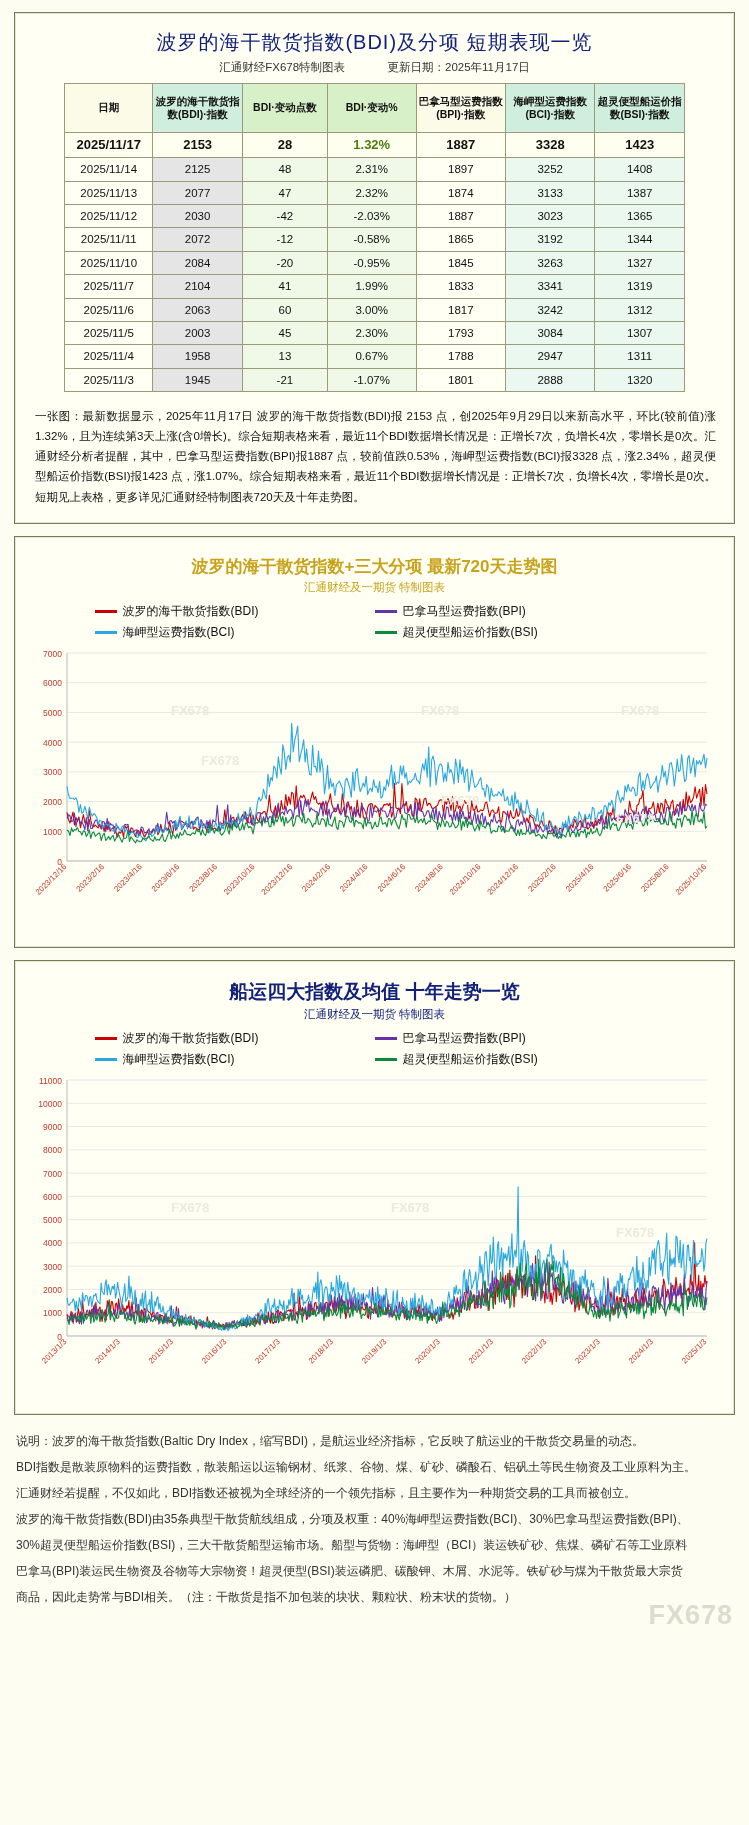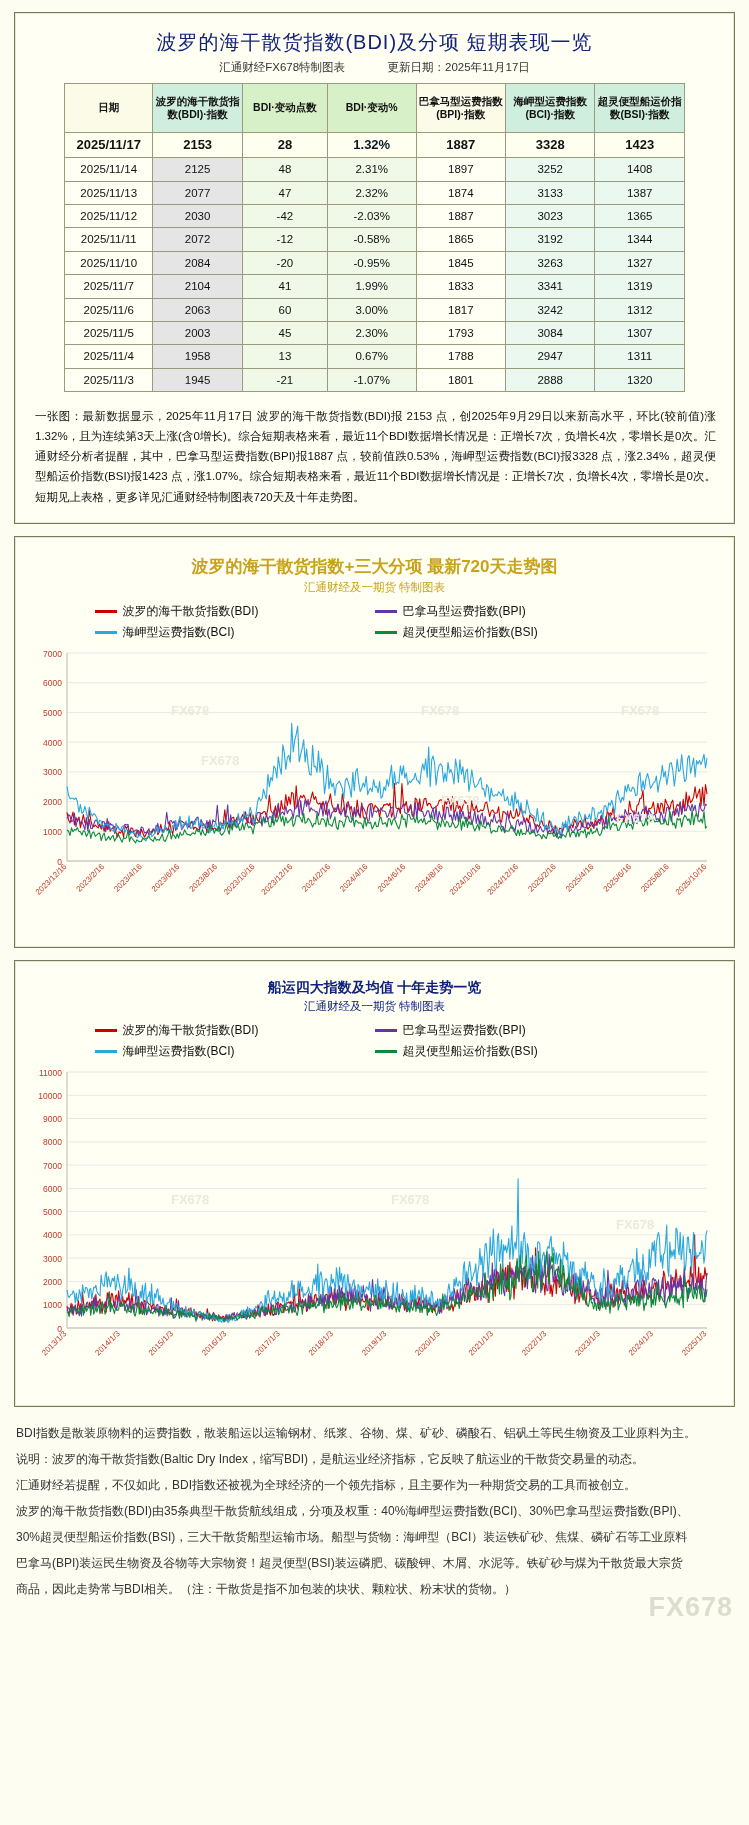--- a/index.html
+++ b/index.html
@@ -53,21 +53,21 @@
     color:#111;
   }
   .th-date{background:#fbfbe8;width:86px;}
   .th-bdi{background:#cfeedd;width:92px;margin-left:32px;}
   .th-chg{background:#d8f0c8;width:88px;}
   .th-chgp{background:#d8f0c8;width:90px;color:#b23a00;}
   .th-bpi{background:#fbfbe8;width:92px;}
   .th-bci{background:#cfeedd;width:92px;}
   .th-bsi{background:#cfeedd;width:92px;}
   tr.first td{font-weight:bold;font-size:13px;background:#fffff0;}
-  tr.first td.c-chgp{color:#0f172a;}
+  tr.first td.c-chgp{color:#4d7c0f;}
   td.c-date{background:#fffff4;}
   td.c-bdi{background:#e5e5e5;}
   td.c-chg{background:#f0f9e8;}
   td.c-chgp{background:#f0f9e8;}
   td.c-bpi{background:#fffff4;}
   td.c-bci{background:#eaf8f0;}
   td.c-bsi{background:#eaf8f0;}
   .note{
     font-size:11.5px;
     line-height:1.75;
@@ -78,21 +78,21 @@
 
   
   .p2,.p3{padding:10px 6px 20px 6px;position:relative;}
   .ctitle{
     text-align:center;
     color:#c8a21a;
     font-size:17px;
     font-weight:bold;
     margin:8px 0 2px 0;
   }
-  .p3 .ctitle{color:#12227a;font-size:14px;font-family:Liberation Serif, serif;}
+  .p3 .ctitle{color:#12227a;font-size:19px;}
   .csub{
     text-align:center;
     color:#c8a21a;
     font-size:11.5px;
     margin-bottom:6px;
   }
   .p3 .csub{color:#12227a;}
   .legend{
     width:560px;margin:2px auto 0 auto;
     display:flex;flex-wrap:wrap;
@@ -395,22 +395,22 @@
           <path d="M46.0 227.8 L47.0 233.7 L48.1 235.5 L49.1 233.8 L50.1 232.3 L51.2 232.0 L52.2 228.7 L53.2 230.9 L54.3 240.9 L55.3 231.0 L56.3 239.2 L57.4 236.1 L58.4 227.7 L59.4 232.4 L60.5 240.3 L61.5 222.9 L62.5 228.7 L63.5 231.1 L64.6 225.5 L65.6 225.5 L66.6 227.7 L67.7 235.8 L68.7 227.3 L69.7 226.6 L70.8 236.9 L71.8 230.4 L72.8 225.1 L73.9 225.9 L74.9 223.3 L75.9 229.4 L77.0 231.7 L78.0 232.9 L79.0 234.0 L80.1 213.1 L81.1 221.2 L82.1 223.0 L83.2 224.4 L84.2 213.7 L85.2 209.9 L86.3 225.0 L87.3 214.5 L88.3 218.3 L89.4 224.8 L90.4 220.4 L91.4 216.2 L92.5 219.0 L93.5 214.6 L94.5 228.3 L95.5 223.0 L96.6 212.3 L97.6 218.9 L98.6 223.8 L99.7 230.0 L100.7 237.9 L101.7 227.6 L102.8 223.3 L103.8 213.8 L104.8 231.5 L105.9 229.4 L106.9 226.4 L107.9 206.1 L109.0 228.3 L110.0 216.5 L111.0 222.9 L112.1 233.8 L113.1 234.1 L114.1 220.2 L115.2 233.6 L116.2 234.5 L117.2 240.8 L118.3 240.5 L119.3 229.2 L120.3 235.8 L121.4 223.1 L122.4 240.1 L123.4 228.5 L124.5 221.1 L125.5 242.4 L126.5 234.9 L127.5 234.5 L128.6 229.6 L129.6 242.6 L130.6 221.9 L131.7 242.0 L132.7 241.3 L133.7 231.5 L134.8 235.9 L135.8 228.4 L136.8 226.7 L137.9 239.2 L138.9 233.3 L139.9 242.0 L141.0 241.5 L142.0 236.1 L143.0 243.3 L144.1 243.4 L145.1 249.0 L146.1 241.5 L147.2 240.7 L148.2 240.7 L149.2 236.0 L150.3 242.6 L151.3 249.4 L152.3 239.4 L153.4 245.3 L154.4 249.1 L155.4 241.3 L156.5 243.3 L157.5 245.0 L158.5 245.8 L159.5 249.1 L160.6 246.1 L161.6 249.8 L162.6 249.6 L163.7 254.9 L164.7 244.2 L165.7 251.4 L166.8 249.2 L167.8 253.2 L168.8 246.2 L169.9 250.9 L170.9 249.9 L171.9 252.2 L173.0 246.9 L174.0 251.0 L175.0 257.3 L176.1 257.2 L177.1 253.8 L178.1 250.0 L179.2 249.3 L180.2 252.6 L181.2 253.2 L182.3 250.9 L183.3 254.4 L184.3 256.8 L185.4 250.2 L186.4 255.1 L187.4 253.6 L188.5 255.4 L189.5 252.8 L190.5 254.4 L191.5 257.5 L192.6 253.9 L193.6 256.8 L194.6 258.8 L195.7 254.4 L196.7 256.5 L197.7 259.8 L198.8 258.6 L199.8 258.9 L200.8 260.4 L201.9 256.1 L202.9 260.0 L203.9 258.7 L205.0 258.1 L206.0 257.2 L207.0 260.7 L208.1 259.2 L209.1 257.7 L210.1 255.7 L211.2 258.4 L212.2 255.6 L213.2 257.5 L214.3 258.7 L215.3 258.2 L216.3 251.1 L217.4 254.9 L218.4 254.0 L219.4 254.6 L220.5 248.0 L221.5 252.7 L222.5 247.7 L223.5 249.7 L224.6 256.7 L225.6 252.0 L226.6 244.7 L227.7 252.3 L228.7 247.0 L229.7 249.8 L230.8 247.8 L231.8 252.7 L232.8 247.3 L233.9 246.0 L234.9 244.4 L235.9 245.8 L237.0 246.8 L238.0 251.7 L239.0 241.6 L240.1 239.6 L241.1 241.7 L242.1 243.9 L243.2 248.8 L244.2 233.4 L245.2 244.0 L246.3 231.3 L247.3 228.5 L248.3 236.9 L249.4 242.2 L250.4 239.4 L251.4 235.1 L252.5 237.1 L253.5 228.8 L254.5 241.6 L255.5 238.1 L256.6 236.3 L257.6 239.1 L258.6 229.7 L259.7 235.5 L260.7 234.8 L261.7 239.9 L262.8 230.9 L263.8 244.3 L264.8 243.1 L265.9 235.4 L266.9 238.5 L267.9 229.6 L269.0 235.2 L270.0 226.9 L271.0 218.3 L272.1 237.2 L273.1 223.8 L274.1 234.3 L275.2 232.2 L276.2 233.3 L277.2 219.0 L278.3 226.7 L279.3 219.0 L280.3 229.3 L281.4 225.0 L282.4 235.1 L283.4 231.8 L284.5 233.1 L285.5 230.7 L286.5 230.0 L287.5 225.1 L288.6 231.1 L289.6 231.9 L290.6 234.3 L291.7 223.8 L292.7 216.8 L293.7 222.5 L294.8 212.5 L295.8 228.6 L296.8 202.0 L297.9 237.0 L298.9 213.2 L299.9 209.7 L301.0 216.3 L302.0 235.7 L303.0 224.1 L304.1 218.0 L305.1 216.6 L306.1 218.7 L307.2 233.0 L308.2 223.9 L309.2 231.0 L310.3 212.3 L311.3 221.3 L312.3 217.4 L313.4 221.6 L314.4 230.6 L315.4 205.7 L316.5 213.8 L317.5 228.0 L318.5 205.3 L319.5 219.3 L320.6 211.4 L321.6 226.7 L322.6 215.2 L323.7 212.7 L324.7 234.5 L325.7 225.1 L326.8 212.2 L327.8 222.1 L328.8 229.1 L329.9 227.6 L330.9 225.0 L331.9 220.7 L333.0 217.8 L334.0 229.0 L335.0 227.7 L336.1 235.9 L337.1 222.3 L338.1 224.5 L339.2 238.7 L340.2 224.1 L341.2 231.5 L342.3 231.5 L343.3 229.1 L344.3 229.7 L345.4 224.7 L346.4 225.8 L347.4 228.1 L348.5 219.7 L349.5 231.9 L350.5 230.8 L351.5 226.0 L352.6 234.6 L353.6 234.3 L354.6 222.2 L355.7 239.7 L356.7 216.8 L357.7 229.5 L358.8 224.5 L359.8 236.3 L360.8 226.0 L361.9 240.4 L362.9 234.3 L363.9 236.8 L365.0 218.2 L366.0 226.1 L367.0 232.8 L368.1 234.3 L369.1 234.2 L370.1 234.8 L371.2 240.3 L372.2 220.7 L373.2 237.5 L374.3 240.1 L375.3 228.3 L376.3 220.2 L377.4 246.3 L378.4 239.2 L379.4 240.4 L380.5 241.9 L381.5 227.3 L382.5 234.1 L383.5 235.3 L384.6 239.7 L385.6 230.8 L386.6 241.3 L387.7 246.9 L388.7 244.9 L389.7 228.4 L390.8 238.5 L391.8 228.1 L392.8 243.8 L393.9 223.2 L394.9 238.2 L395.9 238.3 L397.0 232.6 L398.0 228.4 L399.0 231.9 L400.1 242.3 L401.1 225.2 L402.1 231.3 L403.2 238.4 L404.2 243.9 L405.2 232.6 L406.3 238.8 L407.3 239.9 L408.3 235.1 L409.4 243.4 L410.4 229.0 L411.4 231.3 L412.5 245.4 L413.5 245.2 L414.5 239.1 L415.5 241.3 L416.6 239.0 L417.6 247.3 L418.6 236.7 L419.7 237.6 L420.7 243.4 L421.7 234.5 L422.8 237.1 L423.8 232.0 L424.8 238.1 L425.9 245.7 L426.9 228.2 L427.9 221.8 L429.0 229.8 L430.0 235.3 L431.0 229.5 L432.1 233.1 L433.1 217.2 L434.1 224.1 L435.2 215.4 L436.2 222.6 L437.2 223.8 L438.3 219.0 L439.3 220.3 L440.3 228.8 L441.4 227.6 L442.4 205.7 L443.4 199.9 L444.5 222.5 L445.5 209.6 L446.5 220.2 L447.5 206.5 L448.6 199.6 L449.6 206.8 L450.6 218.9 L451.7 215.7 L452.7 211.4 L453.7 209.7 L454.8 201.9 L455.8 223.7 L456.8 210.8 L457.9 203.5 L458.9 186.2 L459.9 202.6 L461.0 194.5 L462.0 213.4 L463.0 200.6 L464.1 182.8 L465.1 181.3 L466.1 192.2 L467.2 215.8 L468.2 199.2 L469.2 175.1 L470.3 193.4 L471.3 191.3 L472.3 167.0 L473.4 191.8 L474.4 209.7 L475.4 206.7 L476.5 175.2 L477.5 171.6 L478.5 199.3 L479.5 188.7 L480.6 177.7 L481.6 206.6 L482.6 182.7 L483.7 188.4 L484.7 183.8 L485.7 190.7 L486.8 184.7 L487.8 176.4 L488.8 197.1 L489.9 183.3 L490.9 163.7 L491.9 197.2 L493.0 185.3 L494.0 180.0 L495.0 187.1 L496.1 171.6 L497.1 116.9 L498.1 208.2 L499.2 196.4 L500.2 179.3 L501.2 201.2 L502.3 177.7 L503.3 170.6 L504.3 181.5 L505.4 204.4 L506.4 181.5 L507.4 186.5 L508.5 216.4 L509.5 195.8 L510.5 196.3 L511.5 208.5 L512.6 202.9 L513.6 209.0 L514.6 194.4 L515.7 202.0 L516.7 180.2 L517.7 179.9 L518.8 181.9 L519.8 212.7 L520.8 199.4 L521.9 192.9 L522.9 190.3 L523.9 197.5 L525.0 202.5 L526.0 187.4 L527.0 184.4 L528.1 186.5 L529.1 178.2 L530.1 174.2 L531.2 193.4 L532.2 185.3 L533.2 188.5 L534.3 201.8 L535.3 190.7 L536.3 202.0 L537.4 194.9 L538.4 191.7 L539.4 195.7 L540.5 198.4 L541.5 210.7 L542.5 180.0 L543.5 194.1 L544.6 193.3 L545.6 197.7 L546.6 190.8 L547.7 220.4 L548.7 207.0 L549.7 199.6 L550.8 217.8 L551.8 199.7 L552.8 200.5 L553.9 227.0 L554.9 227.6 L555.9 213.3 L557.0 218.3 L558.0 230.1 L559.0 207.3 L560.1 225.1 L561.1 206.1 L562.1 206.7 L563.2 213.9 L564.2 199.7 L565.2 217.1 L566.3 209.7 L567.3 227.2 L568.3 221.8 L569.4 218.7 L570.4 210.4 L571.4 217.0 L572.5 213.2 L573.5 224.9 L574.5 226.7 L575.5 228.9 L576.6 235.4 L577.6 234.0 L578.6 227.3 L579.7 220.8 L580.7 244.1 L581.7 226.9 L582.8 206.5 L583.8 216.5 L584.8 224.2 L585.9 228.6 L586.9 241.7 L587.9 222.5 L589.0 229.7 L590.0 233.6 L591.0 235.5 L592.1 222.7 L593.1 217.4 L594.1 216.3 L595.2 222.5 L596.2 211.2 L597.2 211.1 L598.3 224.1 L599.3 203.2 L600.3 212.6 L601.4 205.5 L602.4 228.6 L603.4 214.0 L604.5 226.9 L605.5 222.4 L606.5 220.5 L607.5 208.8 L608.6 209.6 L609.6 203.1 L610.6 202.2 L611.7 197.0 L612.7 201.1 L613.7 220.3 L614.8 212.7 L615.8 186.3 L616.8 212.4 L617.9 200.3 L618.9 225.5 L619.9 207.2 L621.0 217.5 L622.0 192.2 L623.0 207.9 L624.1 212.2 L625.1 223.0 L626.1 210.2 L627.2 217.8 L628.2 187.2 L629.2 205.9 L630.3 193.7 L631.3 180.6 L632.3 189.2 L633.4 178.9 L634.4 204.0 L635.4 181.5 L636.5 173.5 L637.5 170.5 L638.5 176.7 L639.5 200.0 L640.6 193.2 L641.6 206.3 L642.6 192.4 L643.7 190.6 L644.7 180.2 L645.7 163.0 L646.8 207.5 L647.8 214.7 L648.8 180.0 L649.9 195.6 L650.9 188.6 L651.9 194.1 L653.0 187.5 L654.0 196.9 L655.0 166.1 L656.1 167.7 L657.1 184.7 L658.1 192.9 L659.2 170.2 L660.2 197.8 L661.2 188.8 L662.3 174.1 L663.3 203.0 L664.3 208.2 L665.4 196.3 L666.4 175.5 L667.4 175.1 L668.5 190.5 L669.5 187.4 L670.5 209.1 L671.5 189.6 L672.6 170.3 L673.6 193.5 L674.6 189.7 L675.7 196.8 L676.7 193.4 L677.7 193.9 L678.8 190.5 L679.8 191.7 L680.8 178.5 L681.9 186.1 L682.9 201.1 L683.9 193.5 L685.0 172.3 L686.0 168.7" fill="none" stroke="#29a8e0" stroke-width="1.1" stroke-linejoin="round"></path>
           <path d="M46.0 250.1 L47.0 250.5 L48.1 254.7 L49.1 246.6 L50.1 250.2 L51.2 247.5 L52.2 247.6 L53.2 244.5 L54.3 248.2 L55.3 248.2 L56.3 251.5 L57.4 246.2 L58.4 246.2 L59.4 251.9 L60.5 248.4 L61.5 242.9 L62.5 253.2 L63.5 245.8 L64.6 244.3 L65.6 249.3 L66.6 246.9 L67.7 244.4 L68.7 243.3 L69.7 253.3 L70.8 245.7 L71.8 241.4 L72.8 252.1 L73.9 249.4 L74.9 245.5 L75.9 250.1 L77.0 245.6 L78.0 243.0 L79.0 251.7 L80.1 246.8 L81.1 239.6 L82.1 242.5 L83.2 247.8 L84.2 252.3 L85.2 244.4 L86.3 245.8 L87.3 243.8 L88.3 230.5 L89.4 249.7 L90.4 241.3 L91.4 245.0 L92.5 248.0 L93.5 251.6 L94.5 245.5 L95.5 247.6 L96.6 248.4 L97.6 247.8 L98.6 241.2 L99.7 244.2 L100.7 242.8 L101.7 243.4 L102.8 240.0 L103.8 245.9 L104.8 248.0 L105.9 250.9 L106.9 243.5 L107.9 249.7 L109.0 249.1 L110.0 250.6 L111.0 246.5 L112.1 242.3 L113.1 251.8 L114.1 254.2 L115.2 249.6 L116.2 244.4 L117.2 238.5 L118.3 252.1 L119.3 246.3 L120.3 248.3 L121.4 252.4 L122.4 246.9 L123.4 252.8 L124.5 246.1 L125.5 249.9 L126.5 249.2 L127.5 243.9 L128.6 247.8 L129.6 250.4 L130.6 250.3 L131.7 251.7 L132.7 249.3 L133.7 249.2 L134.8 251.0 L135.8 245.5 L136.8 248.7 L137.9 247.7 L138.9 253.0 L139.9 247.0 L141.0 251.7 L142.0 253.9 L143.0 249.8 L144.1 251.7 L145.1 243.8 L146.1 249.8 L147.2 248.9 L148.2 253.1 L149.2 249.7 L150.3 251.3 L151.3 247.5 L152.3 254.3 L153.4 255.9 L154.4 254.8 L155.4 252.8 L156.5 246.9 L157.5 252.2 L158.5 256.4 L159.5 249.0 L160.6 253.7 L161.6 247.5 L162.6 251.2 L163.7 252.6 L164.7 250.8 L165.7 255.1 L166.8 254.6 L167.8 250.5 L168.8 255.5 L169.9 250.9 L170.9 251.7 L171.9 254.7 L173.0 254.1 L174.0 255.1 L175.0 259.3 L176.1 254.2 L177.1 252.5 L178.1 253.2 L179.2 252.1 L180.2 253.2 L181.2 254.6 L182.3 250.9 L183.3 252.8 L184.3 253.7 L185.4 253.5 L186.4 257.0 L187.4 257.1 L188.5 251.1 L189.5 256.8 L190.5 253.8 L191.5 255.5 L192.6 253.8 L193.6 251.8 L194.6 255.9 L195.7 253.5 L196.7 258.3 L197.7 254.5 L198.8 257.3 L199.8 256.8 L200.8 256.2 L201.9 255.2 L202.9 259.5 L203.9 258.2 L205.0 255.1 L206.0 254.9 L207.0 255.0 L208.1 255.7 L209.1 257.1 L210.1 252.8 L211.2 257.2 L212.2 256.5 L213.2 254.3 L214.3 254.9 L215.3 256.2 L216.3 258.1 L217.4 256.0 L218.4 256.1 L219.4 250.0 L220.5 255.8 L221.5 255.6 L222.5 252.2 L223.5 251.9 L224.6 252.7 L225.6 256.1 L226.6 249.8 L227.7 254.5 L228.7 254.3 L229.7 255.2 L230.8 251.9 L231.8 248.3 L232.8 255.1 L233.9 256.6 L234.9 250.1 L235.9 250.4 L237.0 250.8 L238.0 254.2 L239.0 249.7 L240.1 245.3 L241.1 246.0 L242.1 249.3 L243.2 249.5 L244.2 244.8 L245.2 252.5 L246.3 247.1 L247.3 247.9 L248.3 249.0 L249.4 248.4 L250.4 249.0 L251.4 253.1 L252.5 243.1 L253.5 250.5 L254.5 246.3 L255.5 247.6 L256.6 246.5 L257.6 252.8 L258.6 250.5 L259.7 246.2 L260.7 250.8 L261.7 250.4 L262.8 243.4 L263.8 241.9 L264.8 248.6 L265.9 248.0 L266.9 247.0 L267.9 251.2 L269.0 243.4 L270.0 243.9 L271.0 249.7 L272.1 244.9 L273.1 243.6 L274.1 247.1 L275.2 250.9 L276.2 253.5 L277.2 248.2 L278.3 239.6 L279.3 244.6 L280.3 244.0 L281.4 252.1 L282.4 239.1 L283.4 239.1 L284.5 243.5 L285.5 243.3 L286.5 241.6 L287.5 246.1 L288.6 238.9 L289.6 246.0 L290.6 243.5 L291.7 241.5 L292.7 244.9 L293.7 239.8 L294.8 246.4 L295.8 244.8 L296.8 242.2 L297.9 242.8 L298.9 234.4 L299.9 240.5 L301.0 242.0 L302.0 242.5 L303.0 250.6 L304.1 242.2 L305.1 247.0 L306.1 236.7 L307.2 240.5 L308.2 246.1 L309.2 239.1 L310.3 240.3 L311.3 245.6 L312.3 244.3 L313.4 238.5 L314.4 241.6 L315.4 245.8 L316.5 244.5 L317.5 240.9 L318.5 229.4 L319.5 248.1 L320.6 236.3 L321.6 242.9 L322.6 231.5 L323.7 244.0 L324.7 235.6 L325.7 239.5 L326.8 235.2 L327.8 242.4 L328.8 247.6 L329.9 243.0 L330.9 238.1 L331.9 246.1 L333.0 233.1 L334.0 240.2 L335.0 239.7 L336.1 242.5 L337.1 237.9 L338.1 234.6 L339.2 237.9 L340.2 248.5 L341.2 245.1 L342.3 244.0 L343.3 245.5 L344.3 244.9 L345.4 236.2 L346.4 237.6 L347.4 243.5 L348.5 237.8 L349.5 245.4 L350.5 241.8 L351.5 242.5 L352.6 241.7 L353.6 235.8 L354.6 233.1 L355.7 240.5 L356.7 242.9 L357.7 247.1 L358.8 238.1 L359.8 246.5 L360.8 236.6 L361.9 244.9 L362.9 242.9 L363.9 244.2 L365.0 237.6 L366.0 238.6 L367.0 243.9 L368.1 240.3 L369.1 241.0 L370.1 238.5 L371.2 246.5 L372.2 245.0 L373.2 243.3 L374.3 245.2 L375.3 250.1 L376.3 243.2 L377.4 247.1 L378.4 249.8 L379.4 241.6 L380.5 241.2 L381.5 241.3 L382.5 239.9 L383.5 245.3 L384.6 244.5 L385.6 238.5 L386.6 249.5 L387.7 245.9 L388.7 249.4 L389.7 243.9 L390.8 245.7 L391.8 248.7 L392.8 241.6 L393.9 237.4 L394.9 249.5 L395.9 243.4 L397.0 243.3 L398.0 243.8 L399.0 250.7 L400.1 242.7 L401.1 250.7 L402.1 244.2 L403.2 244.2 L404.2 246.4 L405.2 241.5 L406.3 253.3 L407.3 246.5 L408.3 249.3 L409.4 242.4 L410.4 249.4 L411.4 247.2 L412.5 247.9 L413.5 243.6 L414.5 250.2 L415.5 253.4 L416.6 251.1 L417.6 244.9 L418.6 245.5 L419.7 244.9 L420.7 246.3 L421.7 232.1 L422.8 247.7 L423.8 242.5 L424.8 239.7 L425.9 242.6 L426.9 240.6 L427.9 248.3 L429.0 247.8 L430.0 242.8 L431.0 237.7 L432.1 237.6 L433.1 236.9 L434.1 244.6 L435.2 237.8 L436.2 241.6 L437.2 240.1 L438.3 246.6 L439.3 236.1 L440.3 236.6 L441.4 238.0 L442.4 231.1 L443.4 233.1 L444.5 233.8 L445.5 240.5 L446.5 238.1 L447.5 228.1 L448.6 238.5 L449.6 221.4 L450.6 232.4 L451.7 228.8 L452.7 228.2 L453.7 232.4 L454.8 230.8 L455.8 231.5 L456.8 225.3 L457.9 234.8 L458.9 234.0 L459.9 233.8 L461.0 225.6 L462.0 235.0 L463.0 235.6 L464.1 210.7 L465.1 221.4 L466.1 234.7 L467.2 231.2 L468.2 240.4 L469.2 221.8 L470.3 224.6 L471.3 221.7 L472.3 237.1 L473.4 222.3 L474.4 213.9 L475.4 217.7 L476.5 224.1 L477.5 221.0 L478.5 231.9 L479.5 202.0 L480.6 232.0 L481.6 214.3 L482.6 208.4 L483.7 223.5 L484.7 225.4 L485.7 219.3 L486.8 227.5 L487.8 203.3 L488.8 238.0 L489.9 234.4 L490.9 213.7 L491.9 225.5 L493.0 215.6 L494.0 217.9 L495.0 226.5 L496.1 196.5 L497.1 212.7 L498.1 218.4 L499.2 193.3 L500.2 207.1 L501.2 206.8 L502.3 206.8 L503.3 225.2 L504.3 200.0 L505.4 193.5 L506.4 219.4 L507.4 212.6 L508.5 206.2 L509.5 215.7 L510.5 216.5 L511.5 229.7 L512.6 227.0 L513.6 209.5 L514.6 212.5 L515.7 202.0 L516.7 226.1 L517.7 189.3 L518.8 216.4 L519.8 221.5 L520.8 227.7 L521.9 213.7 L522.9 213.9 L523.9 207.5 L525.0 197.9 L526.0 189.2 L527.0 210.0 L528.1 221.4 L529.1 204.8 L530.1 194.2 L531.2 200.3 L532.2 191.1 L533.2 211.9 L534.3 210.0 L535.3 207.9 L536.3 206.8 L537.4 213.6 L538.4 222.5 L539.4 197.4 L540.5 227.3 L541.5 212.0 L542.5 203.5 L543.5 214.4 L544.6 231.0 L545.6 217.8 L546.6 221.4 L547.7 211.8 L548.7 228.3 L549.7 223.9 L550.8 226.2 L551.8 227.9 L552.8 221.2 L553.9 232.2 L554.9 219.9 L555.9 237.3 L557.0 230.1 L558.0 226.7 L559.0 215.5 L560.1 227.1 L561.1 231.3 L562.1 238.3 L563.2 227.1 L564.2 238.7 L565.2 237.0 L566.3 243.2 L567.3 244.5 L568.3 240.2 L569.4 232.4 L570.4 240.9 L571.4 240.5 L572.5 247.0 L573.5 243.3 L574.5 241.0 L575.5 248.4 L576.6 240.6 L577.6 241.3 L578.6 248.5 L579.7 244.1 L580.7 236.9 L581.7 245.7 L582.8 236.9 L583.8 237.9 L584.8 247.4 L585.9 239.9 L586.9 243.0 L587.9 239.8 L589.0 251.1 L590.0 239.5 L591.0 237.9 L592.1 242.2 L593.1 244.9 L594.1 236.2 L595.2 237.7 L596.2 230.7 L597.2 248.0 L598.3 243.6 L599.3 241.4 L600.3 230.2 L601.4 238.0 L602.4 237.3 L603.4 243.3 L604.5 241.6 L605.5 247.9 L606.5 233.4 L607.5 237.1 L608.6 232.0 L609.6 242.8 L610.6 239.4 L611.7 234.7 L612.7 241.5 L613.7 234.9 L614.8 233.3 L615.8 243.9 L616.8 231.0 L617.9 244.3 L618.9 236.6 L619.9 238.2 L621.0 232.2 L622.0 237.9 L623.0 248.7 L624.1 241.2 L625.1 243.0 L626.1 234.2 L627.2 237.4 L628.2 229.1 L629.2 228.3 L630.3 245.1 L631.3 237.5 L632.3 242.6 L633.4 226.8 L634.4 243.1 L635.4 235.1 L636.5 220.7 L637.5 232.6 L638.5 238.8 L639.5 234.0 L640.6 234.9 L641.6 237.8 L642.6 239.8 L643.7 240.5 L644.7 245.8 L645.7 241.0 L646.8 236.8 L647.8 234.1 L648.8 239.8 L649.9 231.2 L650.9 235.1 L651.9 235.9 L653.0 233.6 L654.0 240.3 L655.0 230.5 L656.1 241.3 L657.1 236.7 L658.1 242.9 L659.2 235.7 L660.2 235.2 L661.2 230.3 L662.3 245.8 L663.3 215.3 L664.3 224.0 L665.4 223.1 L666.4 239.4 L667.4 226.1 L668.5 231.3 L669.5 229.4 L670.5 222.1 L671.5 233.6 L672.6 236.6 L673.6 225.4 L674.6 230.4 L675.7 236.8 L676.7 227.0 L677.7 223.7 L678.8 230.0 L679.8 237.2 L680.8 224.7 L681.9 238.6 L682.9 240.1 L683.9 233.4 L685.0 234.8 L686.0 227.2" fill="none" stroke="#0a8a3c" stroke-width="1.1" stroke-linejoin="round"></path>
         </svg>
       <div class="wm" style="left:150px;top:130px;">FX678</div>
       <div class="wm" style="left:370px;top:130px;">FX678</div>
       <div class="wm" style="left:595px;top:155px;">FX678</div>
     </div>
   </div>
 
   <div class="foot">
+    <p>说明：波罗的海干散货指数(Baltic Dry Index，缩写BDI)，是航运业经济指标，它反映了航运业的干散货交易量的动态。</p>
     <p>BDI指数是散装原物料的运费指数，散装船运以运输钢材、纸浆、谷物、煤、矿砂、磷酸石、铝矾土等民生物资及工业原料为主。</p>
-    <p>说明：波罗的海干散货指数(Baltic Dry Index，缩写BDI)，是航运业经济指标，它反映了航运业的干散货交易量的动态。</p>
     <p>汇通财经若提醒，不仅如此，BDI指数还被视为全球经济的一个领先指标，且主要作为一种期货交易的工具而被创立。</p>
     <p>波罗的海干散货指数(BDI)由35条典型干散货航线组成，分项及权重：40%海岬型运费指数(BCI)、30%巴拿马型运费指数(BPI)、</p>
     <p>30%超灵便型船运价指数(BSI)，三大干散货船型运输市场。船型与货物：海岬型（BCI）装运铁矿砂、焦煤、磷矿石等工业原料</p>
     <p>巴拿马(BPI)装运民生物资及谷物等大宗物资！超灵便型(BSI)装运磷肥、碳酸钾、木屑、水泥等。铁矿砂与煤为干散货最大宗货</p>
     <p>商品，因此走势常与BDI相关。（注：干散货是指不加包装的块状、颗粒状、粉末状的货物。）</p>
   </div>
   <div class="footwm">FX678</div>
 
 </div>
 

